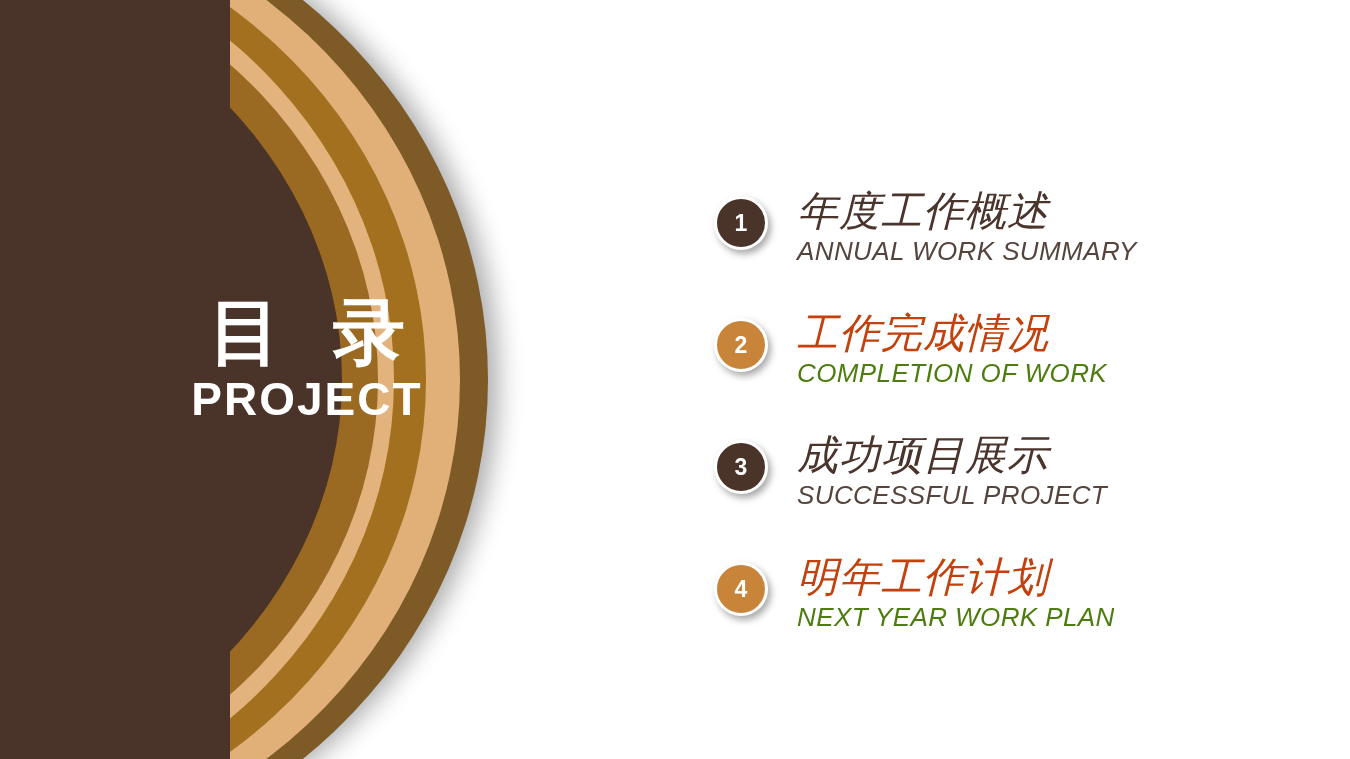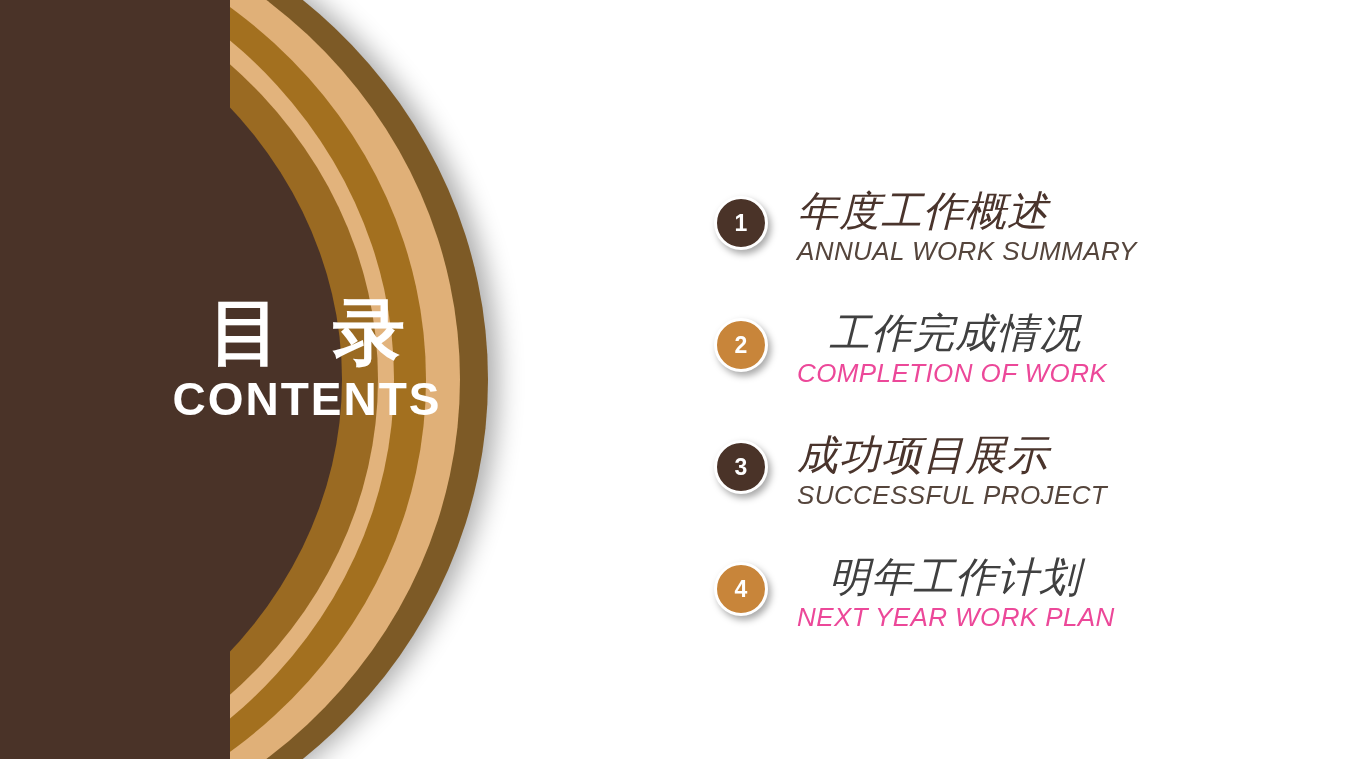--- a/index.html
+++ b/index.html
@@ -156,39 +156,39 @@
   }
   .toc-en {
     font-size: 26px;
     line-height: 1.2;
     letter-spacing: 0.4px;
     margin-top: 3px;
     white-space: nowrap;
   }
   .tone-dark .toc-cn { color: #4a342c; }
   .tone-dark .toc-en { color: #55453c; }
-  .tone-light .toc-cn { color: #404040; margin-left: 32px; }
-  .tone-light .toc-en { color: #ec4899; }
+  .tone-light .toc-cn { color: #c2410c; }
+  .tone-light .toc-en { color: #4d7c0f; }
 </style>
 </head>
 <body>
 
 <div id="slide">
 
   <div id="arc-outer" class="deco-layer"></div>
   <div id="arc-tan" class="deco-layer"></div>
   <div id="arc-ochre" class="deco-layer"></div>
   <div id="arc-sliver" class="deco-layer"></div>
   <div id="arc-inner-ochre" class="deco-layer"></div>
   <div id="panel-dark-ellipse" class="deco-layer"></div>
   <div id="panel-dark-rect"></div>
 
   <div id="title-block">
     <div id="title-cn">目 录</div>
-    <div id="title-en">CONTENTS</div>
+    <div id="title-en">PROJECT</div>
   </div>
 
   <div id="toc-list">
 
     <div class="toc-item tone-dark">
       <div class="toc-badge dark">
         <span>1</span>
       </div>
       <div class="toc-text">
         <div class="toc-cn">年度工作概述</div>

